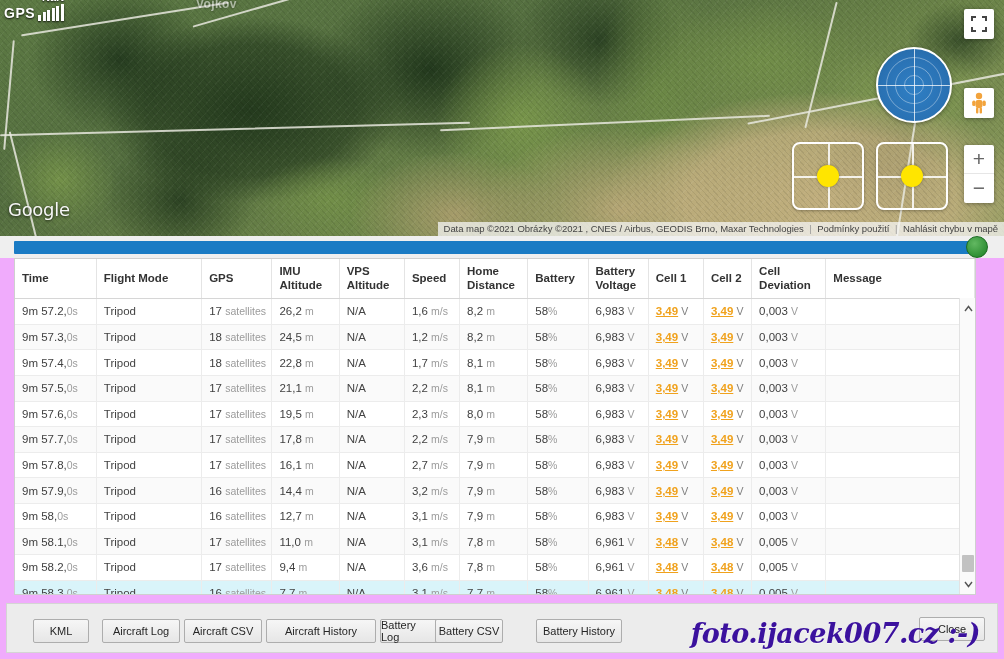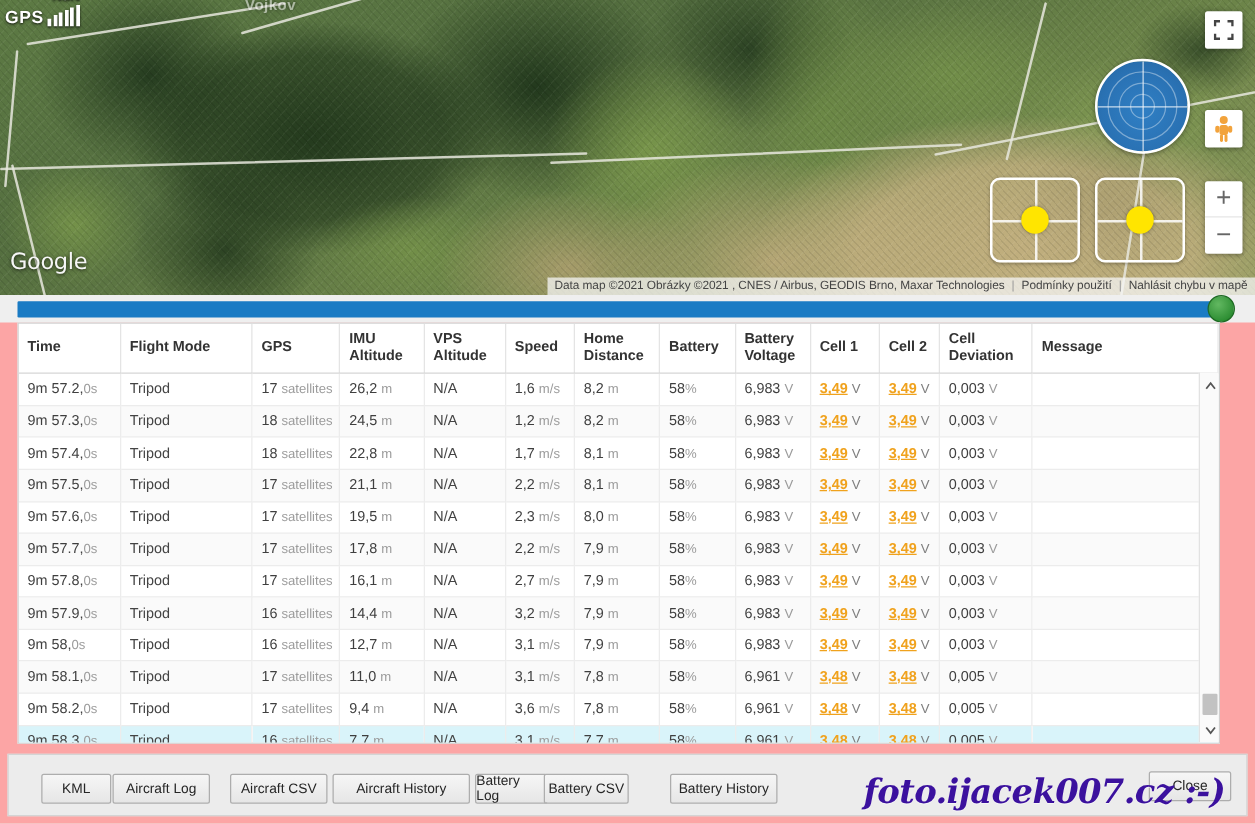--- a/index.html
+++ b/index.html
@@ -1,21 +1,21 @@
 <!DOCTYPE html>
 <html><head>
 <meta charset="utf-8">
 <style>
   * { box-sizing: border-box; margin: 0; padding: 0; }
   html, body {
     width: 1004px; height: 659px;
     font-family: "Liberation Sans", sans-serif;
     overflow: hidden; background: #efefef;
   }
-  #app { position: relative; width: 1004px; height: 659px; background:#fca5a5; }
+  #app { position: relative; width: 1004px; height: 659px; background:#f0abfc; }
 
   
   #map {
     position: absolute; left: 0; top: 0; width: 1004px; height: 236px;
     overflow: hidden;
     background-color: #4f6b3c;
   }
   
   .terrain {
     position: absolute; inset: 0;
@@ -556,21 +556,21 @@
         <svg width="9" height="7" viewBox="0 0 9 7">
           <path d="M1 1L4.5 5.5 8 1" fill="none" stroke="#555" stroke-width="1.4"></path>
           </svg>
       </div>
     </div>
   </div>
 
   <div id="footer">
     <div id="close-btn">Close</div>
   <div class="btn" style="left: 14px; width: 56px; margin-left: 12px;">KML</div>
-      <div class="btn" style="left: 83px; width: 78px;">Aircraft Log</div>
+      <div class="btn" style="left: 95px; width: 78px;">Aircraft Log</div>
       <div class="btn" style="left: 177px; width: 78px; text-align: center;">Aircraft CSV</div>
       <div class="btn" style="left: 259px; width: 110px;">Aircraft History</div>
       <div class="btn" style="left: 373px; width: 58px;">Battery Log</div>
       <div class="btn" style="left: 428px; width: 68px;">Battery CSV</div>
       <div class="btn" style="left: 529px; width: 86px;">Battery History</div>
     </div>
   <div id="watermark">foto.ijacek007.cz :-)</div>
 
 </div>
 

